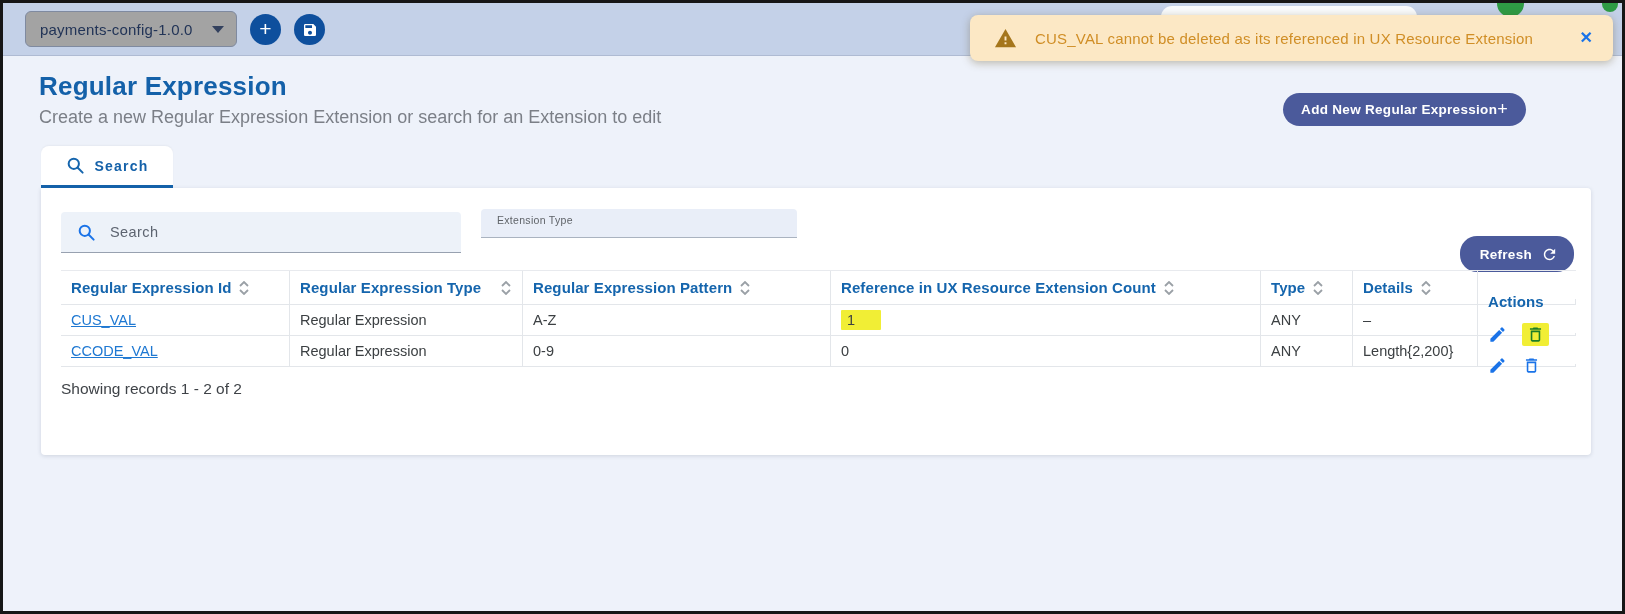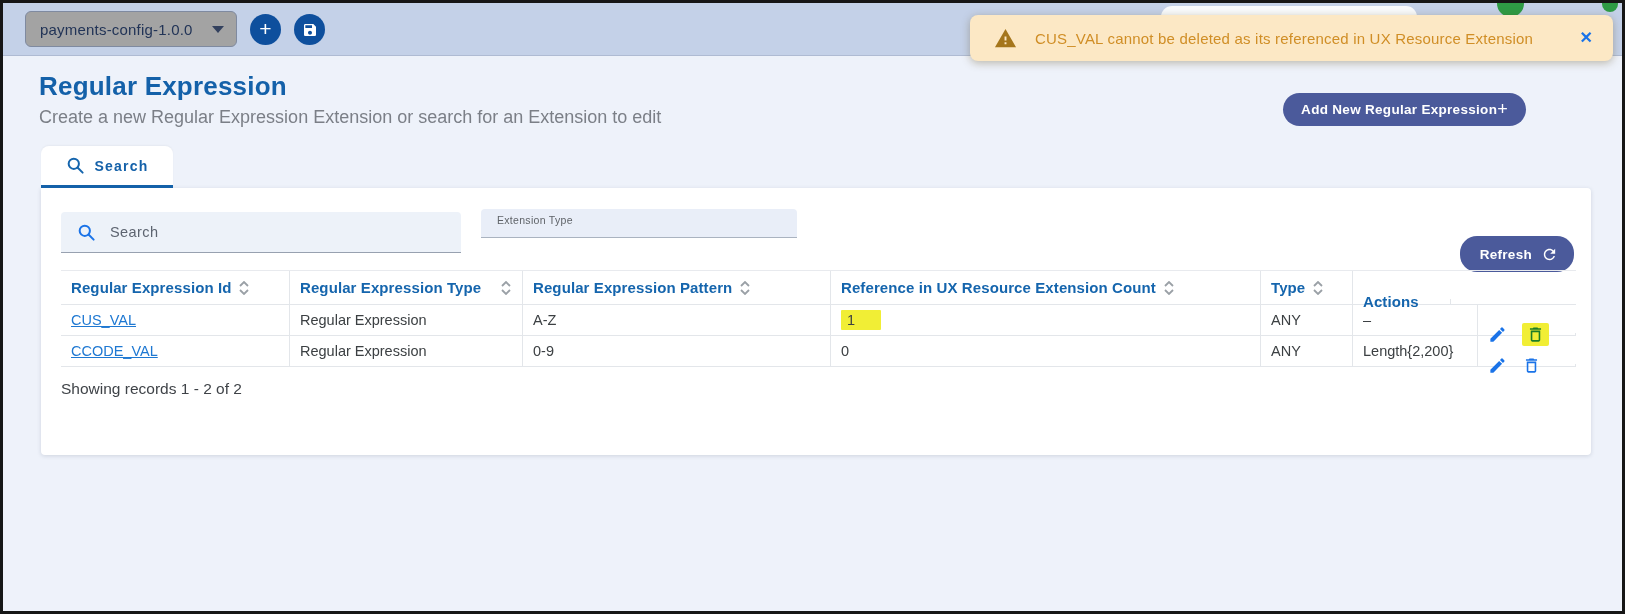--- a/index.html
+++ b/index.html
@@ -73,21 +73,21 @@
   .dropdown .dd-row { display: flex; align-items: center; justify-content: space-between; margin-top: 1px; }
   .dropdown .dd-value { font-size: 15px; color: #3a3f47; letter-spacing: .4px; }
   .caret-blue { width: 0; height: 0; border-left: 6px solid transparent;
             border-right: 6px solid transparent; border-top: 7px solid #1a73e8; }
 
   .refresh-btn { position: absolute; right: 17px; top: 26px; height: 36px; padding: 0 16px 0 20px; gap: 9px; margin-top: 22px; }
 
   
   .tbl { position: absolute; left: 20px; top: 82px; width: 1515px; border-top: 1px solid #e8eaee; }
   .tr { display: flex; align-items: stretch; border-bottom: 1px solid #e3e6ea; }
-  .tr.head { height: 34px; }
+  .tr.head { height: 34px; justify-content: center; }
   .tr.data { height: 31px; }
   .td { display: flex; align-items: center; padding-left: 10px; border-right: 1px solid #e3e6ea; }
   .c1 { width: 229px; } .c2 { width: 233px; gap: 12px; } .c3 { width: 308px; } .c4 { width: 430px; }
   .c5 { width: 92px; }  .c6 { width: 125px; } .c7 { width: 98px; margin-top: 28px; }
   .head .td { color: #1565ad; font-size: 15px; font-weight: 700; letter-spacing: .1px; }
   .data .td { color: #3c4043; font-size: 14.5px; }
   .sort { display: inline-flex; flex-direction: column; gap: 2px; margin-left: 8px; }
   a.cell-link { color: #1e78d2; font-size: 14.5px; text-decoration: underline; cursor: pointer; }
   .hl { background: #f1ee35; display: inline-block; padding: 2px 26px 2px 6px; border-radius: 1px; }
   .actions-cell { gap: 15px; }
@@ -223,20 +223,31 @@
           <span>Type</span>
           <span class="sort">
               <svg width="10" height="6" viewBox="0 0 10 6" fill="none" stroke="#9aa0a6" stroke-width="1.8">
                 <polyline points="1,5 5,1 9,5"></polyline>
               </svg>
               <svg width="10" height="6" viewBox="0 0 10 6" fill="none" stroke="#9aa0a6" stroke-width="1.8">
                 <polyline points="1,1 5,5 9,1"></polyline>
               </svg>
             </span>
         </div>
+        <div class="td c6">
+          <span>Details</span>
+          <span class="sort">
+              <svg width="10" height="6" viewBox="0 0 10 6" fill="none" stroke="#9aa0a6" stroke-width="1.8">
+                <polyline points="1,5 5,1 9,5"></polyline>
+              </svg>
+              <svg width="10" height="6" viewBox="0 0 10 6" fill="none" stroke="#9aa0a6" stroke-width="1.8">
+                <polyline points="1,1 5,5 9,1"></polyline>
+              </svg>
+            </span>
+        </div>
         <div class="td c7">
           <span>Actions</span>
         </div>
       </div>
 
       <div class="tr data">
         <div class="td c1">
             <a class="cell-link">CUS_VAL</a>
           </div>
         <div class="td c2">

